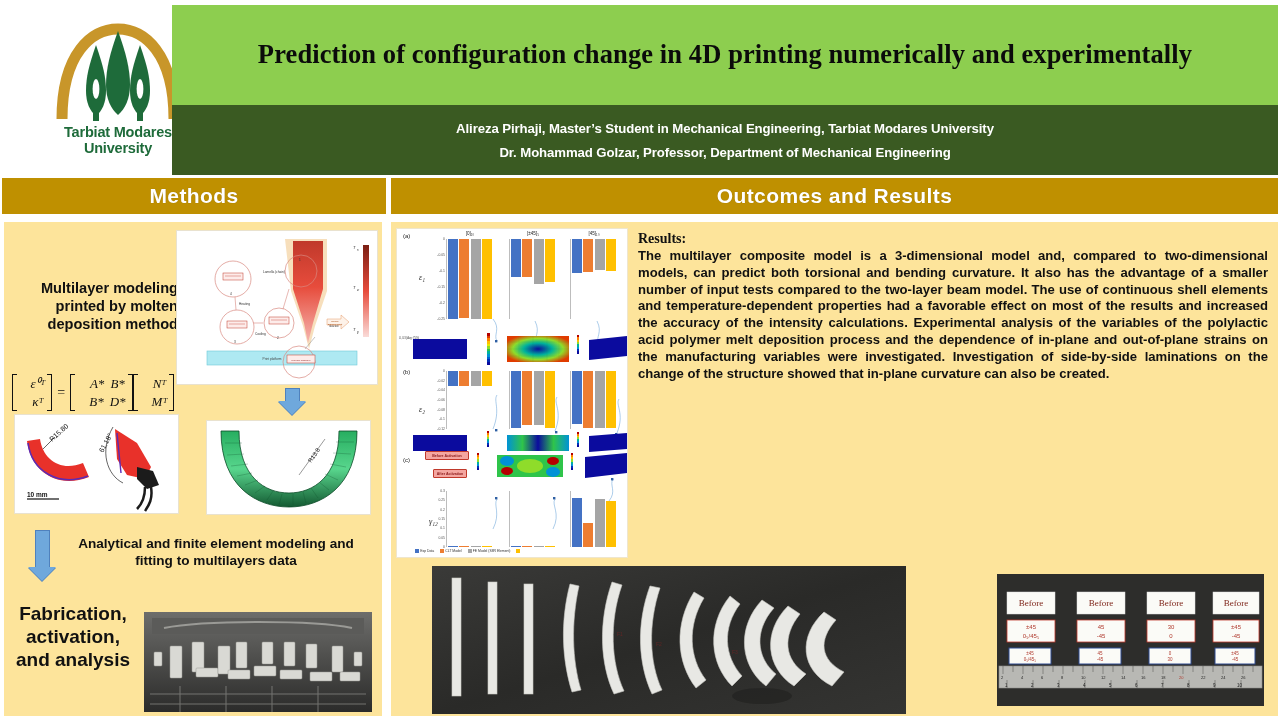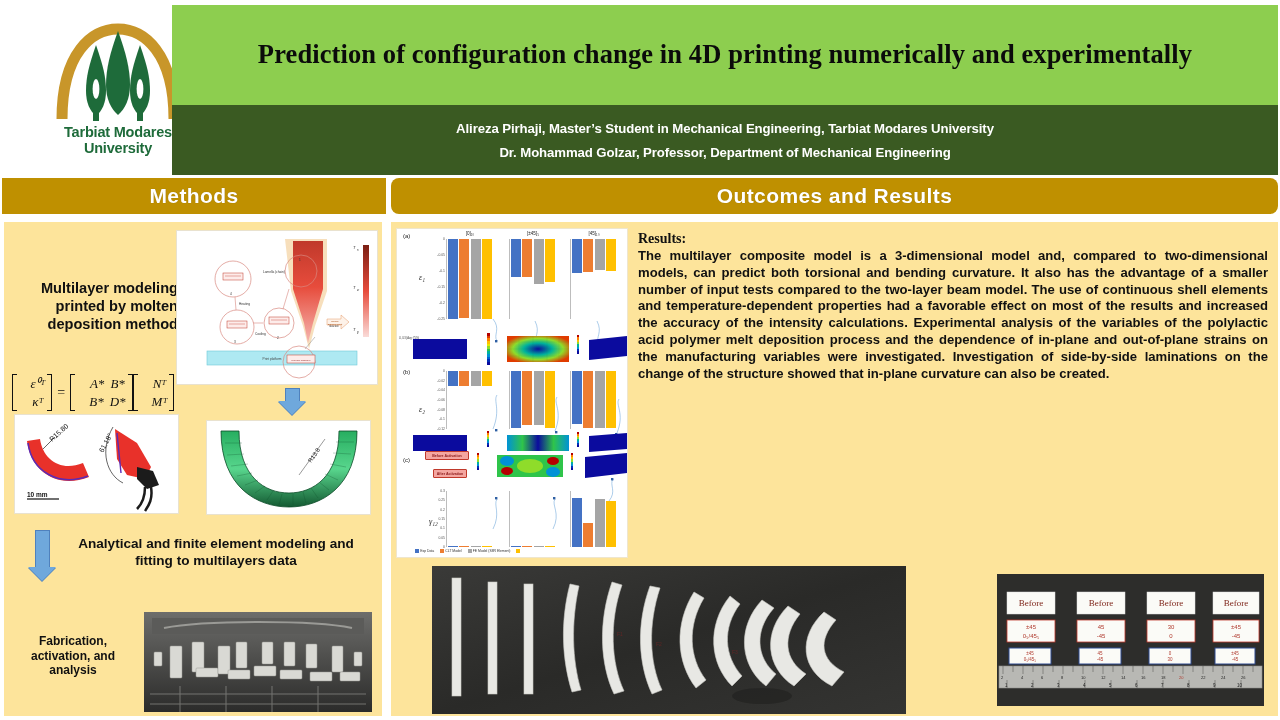--- a/index.html
+++ b/index.html
@@ -50,40 +50,40 @@
   
   .sec-head {
     position: absolute; top: 178px; height: 36px; background: #BF9000;
     display: flex; align-items: center; justify-content: center;
   }
   .sec-head span {
     color: #ffffff; font-weight: bold; font-size: 21px; letter-spacing: 0.4px;
     text-shadow: 0 0 1px rgba(0,0,0,.25);
   }
   #head-methods { left: 2px; width: 384px; }
-  #head-outcomes { left: 391px; width: 887px; border-radius: 8px; }
+  #head-outcomes { left: 391px; width: 887px; }
 
   
   .col-left {
     position: absolute; left: 4px; top: 222px; width: 378px; height: 494px;
     background: #FDE49B;
   }
   .col-right {
     position: absolute; left: 391px; top: 222px; width: 887px; height: 494px;
     background: #FDE49B;
   }
 
   
   .m-label {
     position: absolute; color: #111; font-weight: bold; text-align: center;
     line-height: 1.22;
   }
   #m-label-1 { left: 2px; top: 58px; width: 172px; font-size: 14.6px; text-align: right; }
   #m-label-2 { left: 62px; top: 314px; width: 300px; font-size: 13.6px; }
-  #m-label-3 { left: 4px; top: 412px; width: 130px; font-size: 12px; }
+  #m-label-3 { left: 4px; top: 380px; width: 130px; font-size: 19px; }
 
   .eq-wrap {
     position: absolute; left: 8px; top: 152px; width: 162px;
     display: flex; align-items: center; justify-content: center;
     font-family: "Liberation Serif", serif; font-size: 13px; color: #111;
   }
   .brk { display: inline-flex; align-items: center; }
   .brk > .bl, .brk > .br {
     display: inline-block; width: 5px; align-self: stretch;
     border: 1.3px solid #111;

